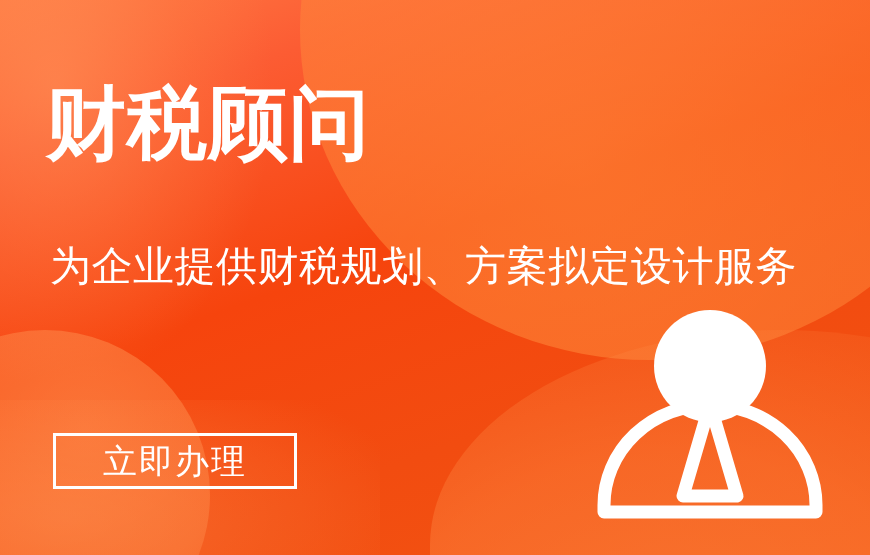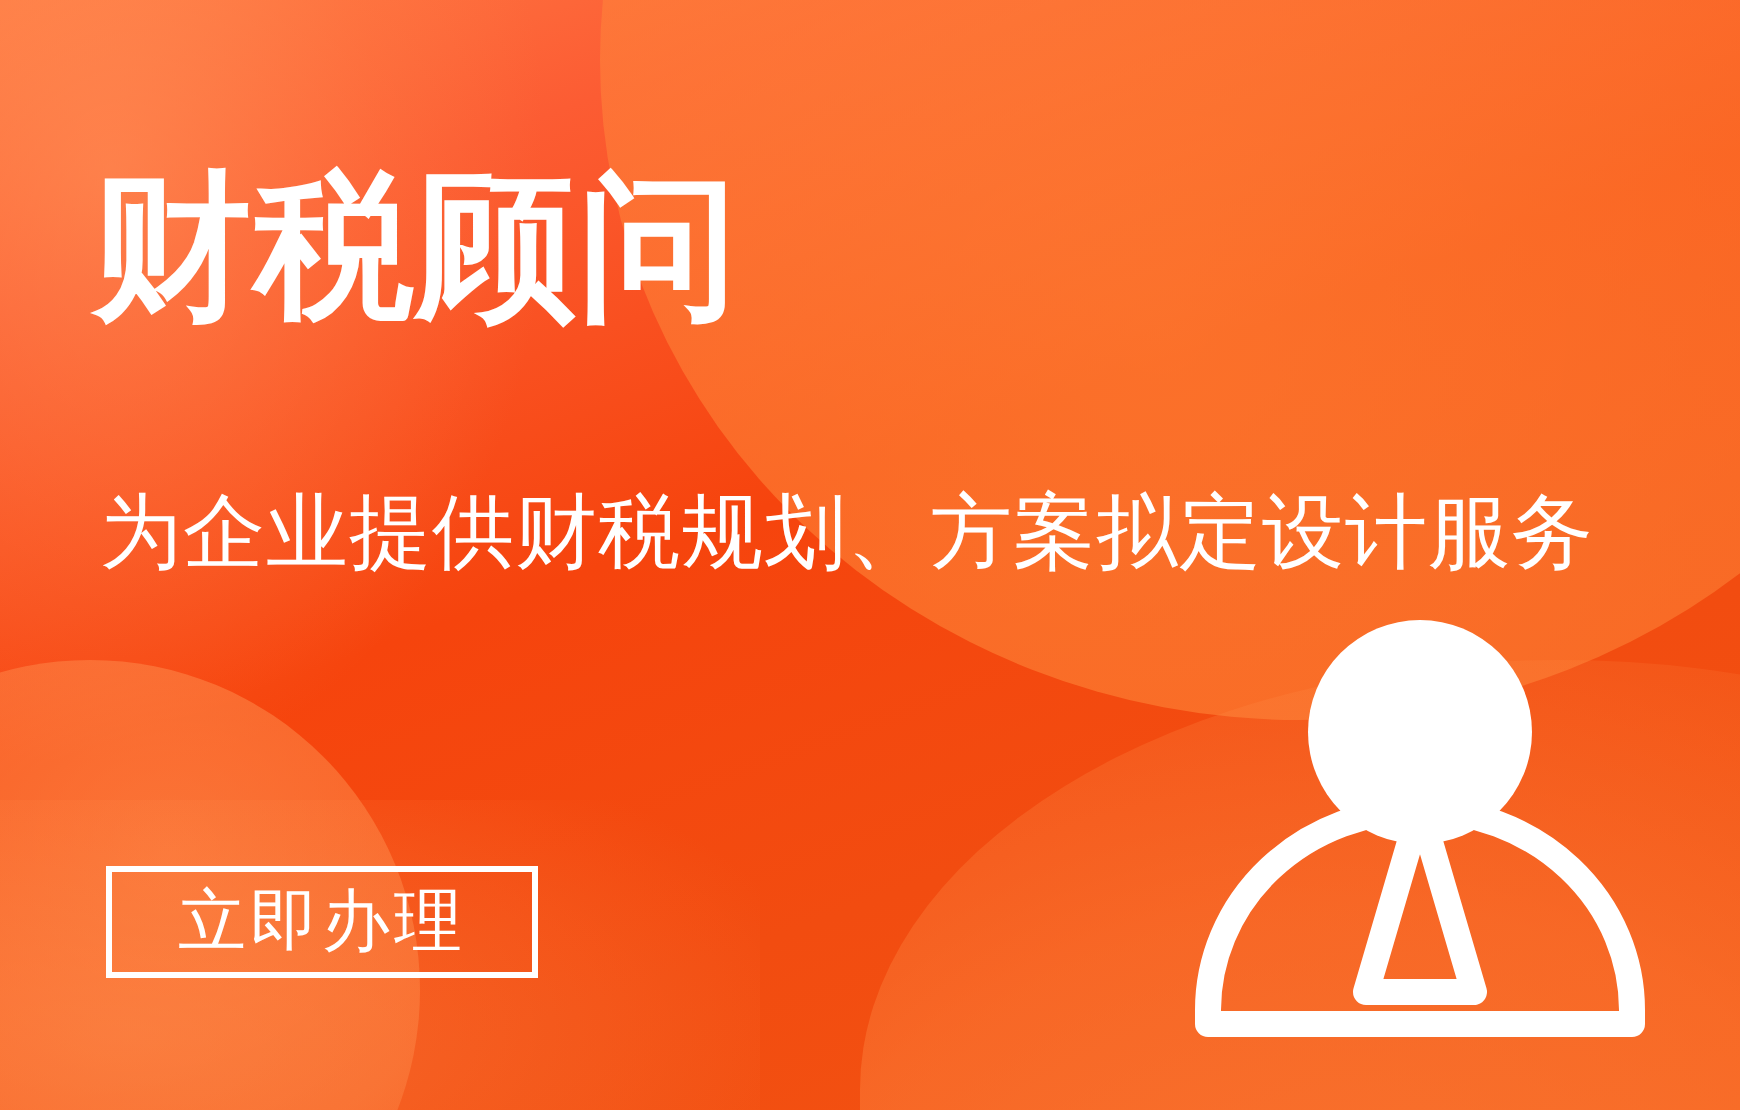--- a/index.html
+++ b/index.html
@@ -108,21 +108,21 @@
     color: #ffffff;
     letter-spacing: 0.5px;
     white-space: nowrap;
     margin-top: 20px;
   }
 
   .cta-button {
     position: absolute;
     left: 53px;
     top: 433px;
-    width: 216px;
+    width: 244px;
     height: 56px;
     box-sizing: border-box;
     border: 3px solid #ffffff;
     background: transparent;
     color: #ffffff;
     font-size: 34px;
     line-height: 50px;
     text-align: center;
     letter-spacing: 2px;
     font-family: "DejaVu Sans", "Liberation Sans", sans-serif;

